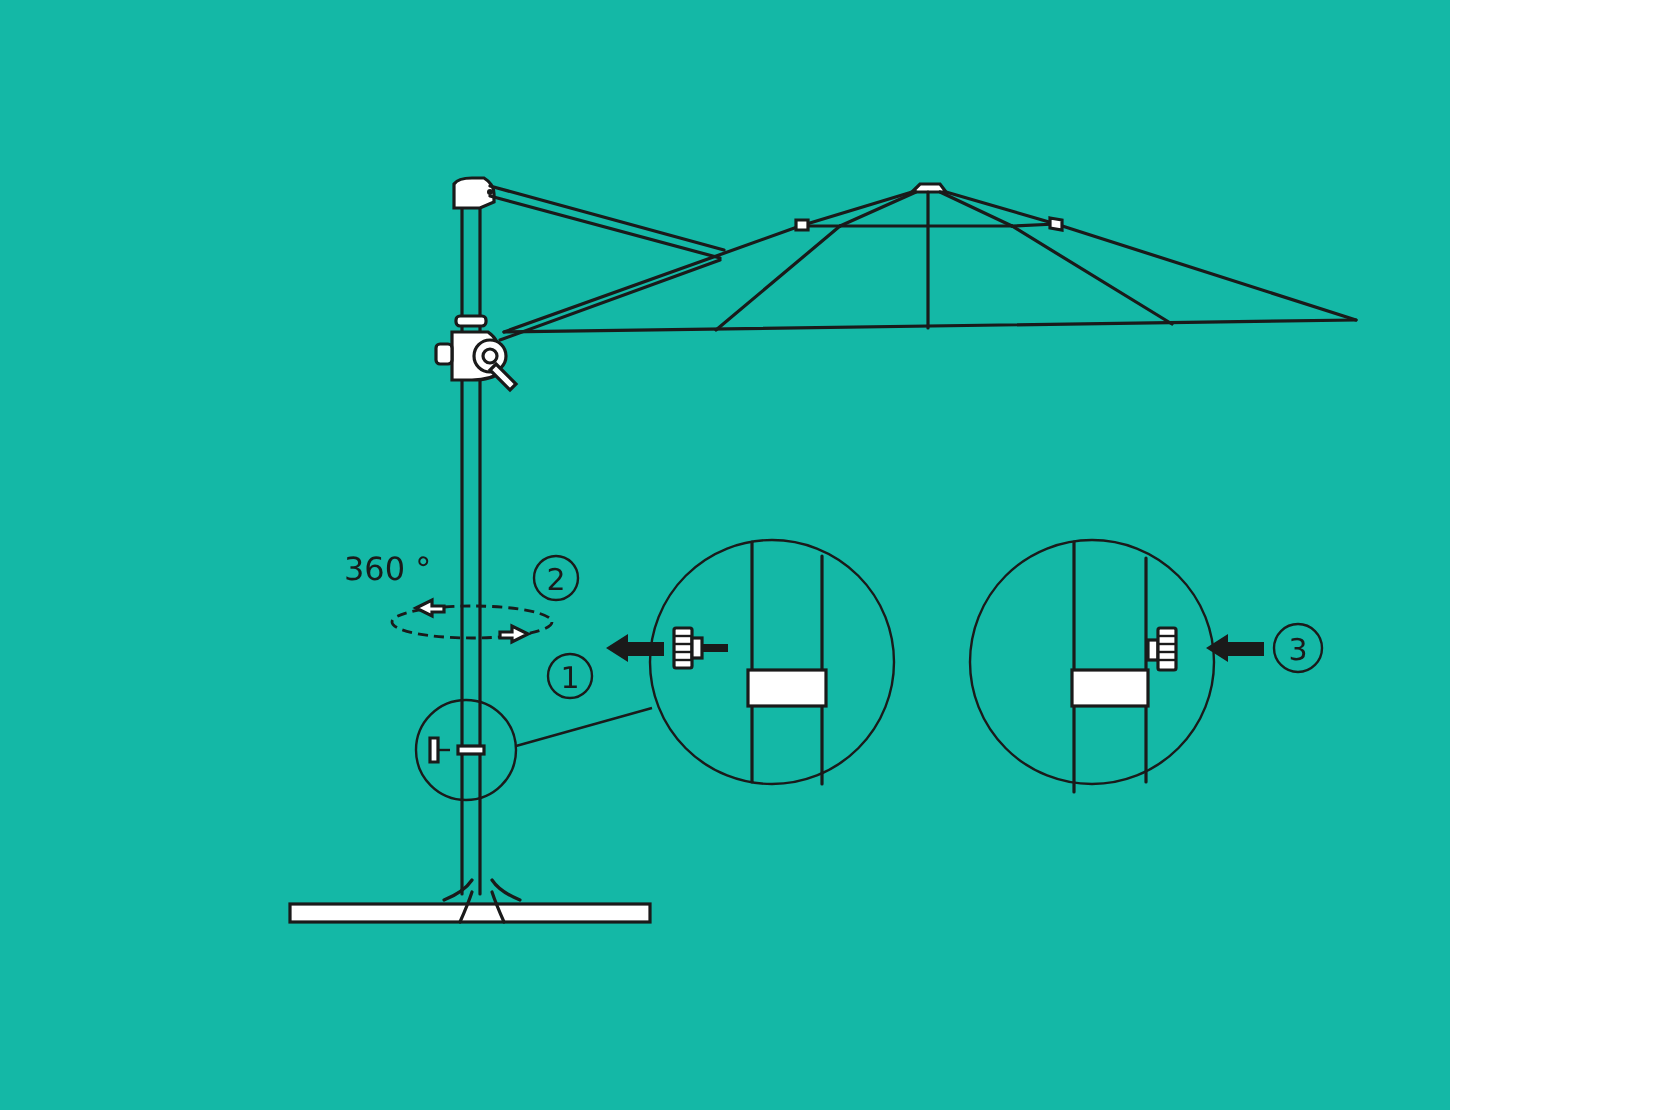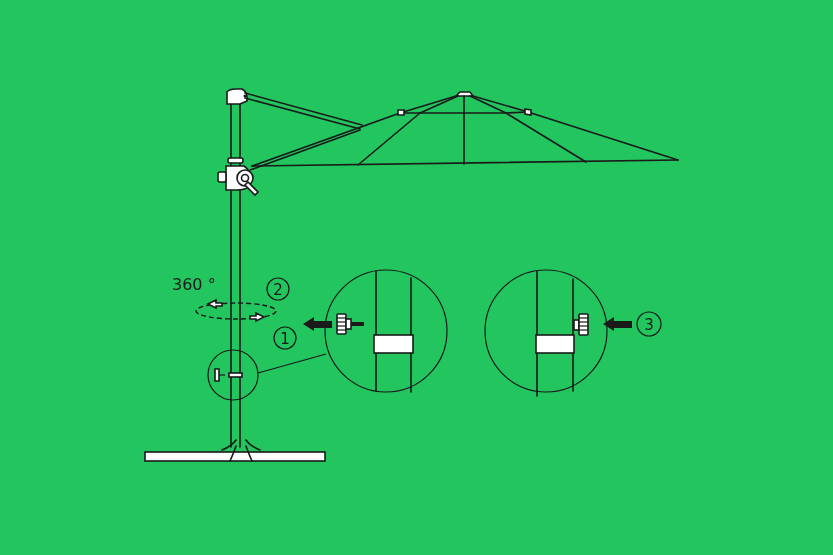--- a/index.html
+++ b/index.html
@@ -1,17 +1,17 @@
 <!DOCTYPE html>
 <html><head>
   <meta charset="utf-8">
   <style>
     html, body { margin: 0; padding: 0; background: #ffffff; }
     body { width: 833px; height: 555px; overflow: hidden; font-family: "DejaVu Sans", sans-serif; }
-    .stage { position: relative; width: 833px; height: 555px; background: #22c55e; }
+    .stage { position: relative; width: 725px; height: 555px; background: #14b8a6; }
     svg { position: absolute; left: 0; top: 0; }
     .ln { fill: none; stroke: #1a1a1a; stroke-width: 1.6; stroke-linecap: round; stroke-linejoin: round; }
     .thin { fill: none; stroke: #1a1a1a; stroke-width: 1.2; }
     .wf { fill: #ffffff; stroke: #1a1a1a; stroke-width: 1.6; }
     .blk { fill: #1a1a1a; stroke: none; }
     .dash { fill: none; stroke: #1a1a1a; stroke-width: 1.4; stroke-dasharray: 5 3; }
     .lbl { font-family: "DejaVu Sans", sans-serif; fill: #1a1a1a; }
   </style>
 </head>
 <body>

